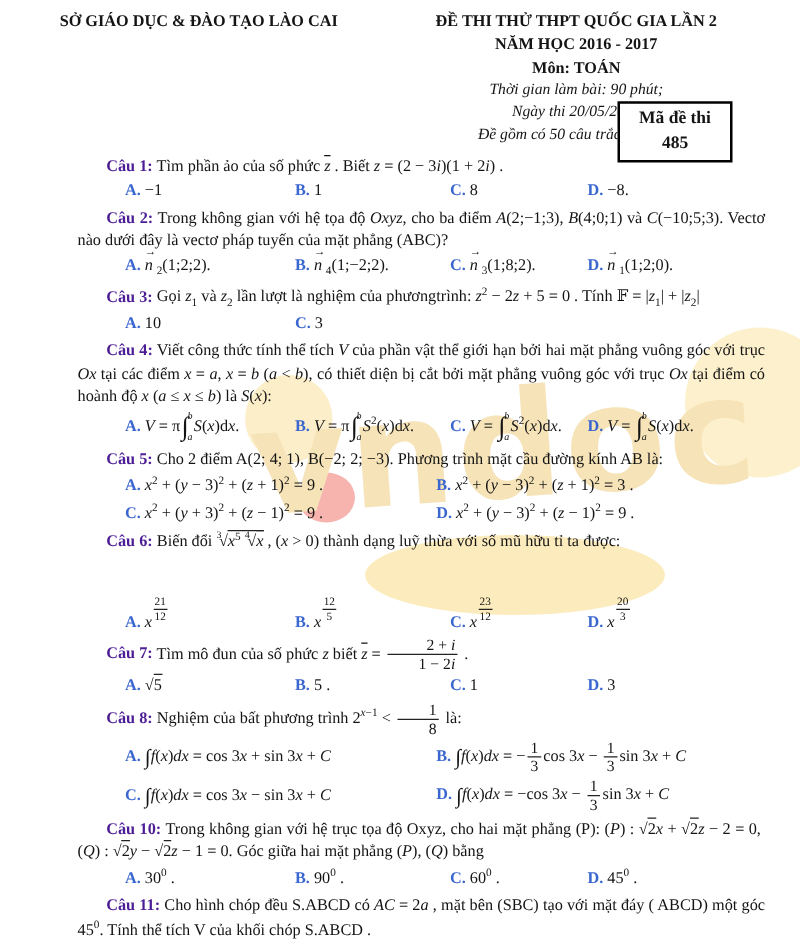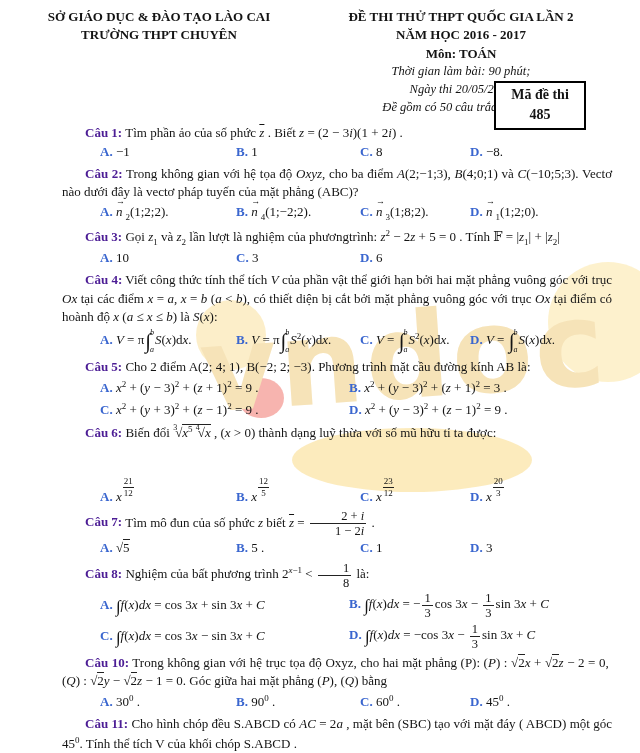--- a/index.html
+++ b/index.html
@@ -64,21 +64,20 @@
     <div class="wm-blob wm-b4"></div>
     <div class="wm-blob wm-b3"></div>
     <div class="wm-blob wm-b2"></div>
     <div class="wm-text">vndoc</div>
   </div>
 
   <div class="content">
     <div class="hdr">
       <div class="h-left">
         <div>SỞ GIÁO DỤC &amp; ĐÀO TẠO LÀO CAI</div>
-        <div>TRƯỜNG THPT CHUYÊN</div>
       </div>
       <div class="h-right">
         <div class="b">ĐỀ THI THỬ THPT QUỐC GIA LẦN 2</div>
         <div class="b">NĂM HỌC 2016 - 2017</div>
         <div class="b">Môn: TOÁN</div>
         <div class="i">Thời gian làm bài: 90 phút;</div>
         <div class="i">Ngày thi 20/05/2017</div>
         <div class="i">Đề gồm có 50 câu trắc nghiệm.</div>
       </div>
     </div>
@@ -107,21 +106,20 @@
             <span class="opt"><span class="lt">C.</span> <span class="vec">n</span><sub>3</sub>(1;8;2).</span>
             <span class="opt"><span class="lt">D.</span> <span class="vec">n</span><sub>1</sub>(1;2;0).</span>
           </div>
   </div>
 
   <div class="question">
     <div class="q-para"><b class="q-label">Câu 3:</b> <span class="q-text">Gọi <i>z</i><sub>1</sub> và <i>z</i><sub>2</sub> lần lượt là nghiệm của phươngtrình: <i>z</i><sup>2</sup> − 2<i>z</i> + 5 = 0 . Tính 𝔽 = |<i>z</i><sub>1</sub>| + |<i>z</i><sub>2</sub>|</span></div>
     <div class="q-options four">
             <span class="opt"><span class="lt">A.</span> 10</span>
             <span class="opt"><span class="lt">C.</span> 3</span>
-            <span class="opt"><span class="lt">D.</span> 6</span>
           </div>
   </div>
 
   <div class="question">
     <div class="q-para"><b class="q-label">Câu 4:</b> <span class="q-text">Viết công thức tính thể tích <i>V</i> của phần vật thể giới hạn bởi hai mặt phẳng vuông góc với trục <i>Ox</i> tại các điểm <i>x</i> = <i>a</i>, <i>x</i> = <i>b</i> (<i>a</i> &lt; <i>b</i>), có thiết diện bị cắt bởi mặt phẳng vuông góc với trục <i>Ox</i> tại điểm có hoành độ <i>x</i> (<i>a</i> ≤ <i>x</i> ≤ <i>b</i>) là <i>S</i>(<i>x</i>):</span></div>
     <div class="q-options four">
             <span class="opt"><span class="lt">A.</span> <i>V</i> = π<span class="itg">
                 <span class="is">∫</span>
                 <span class="lims">
                   <span>b</span>

